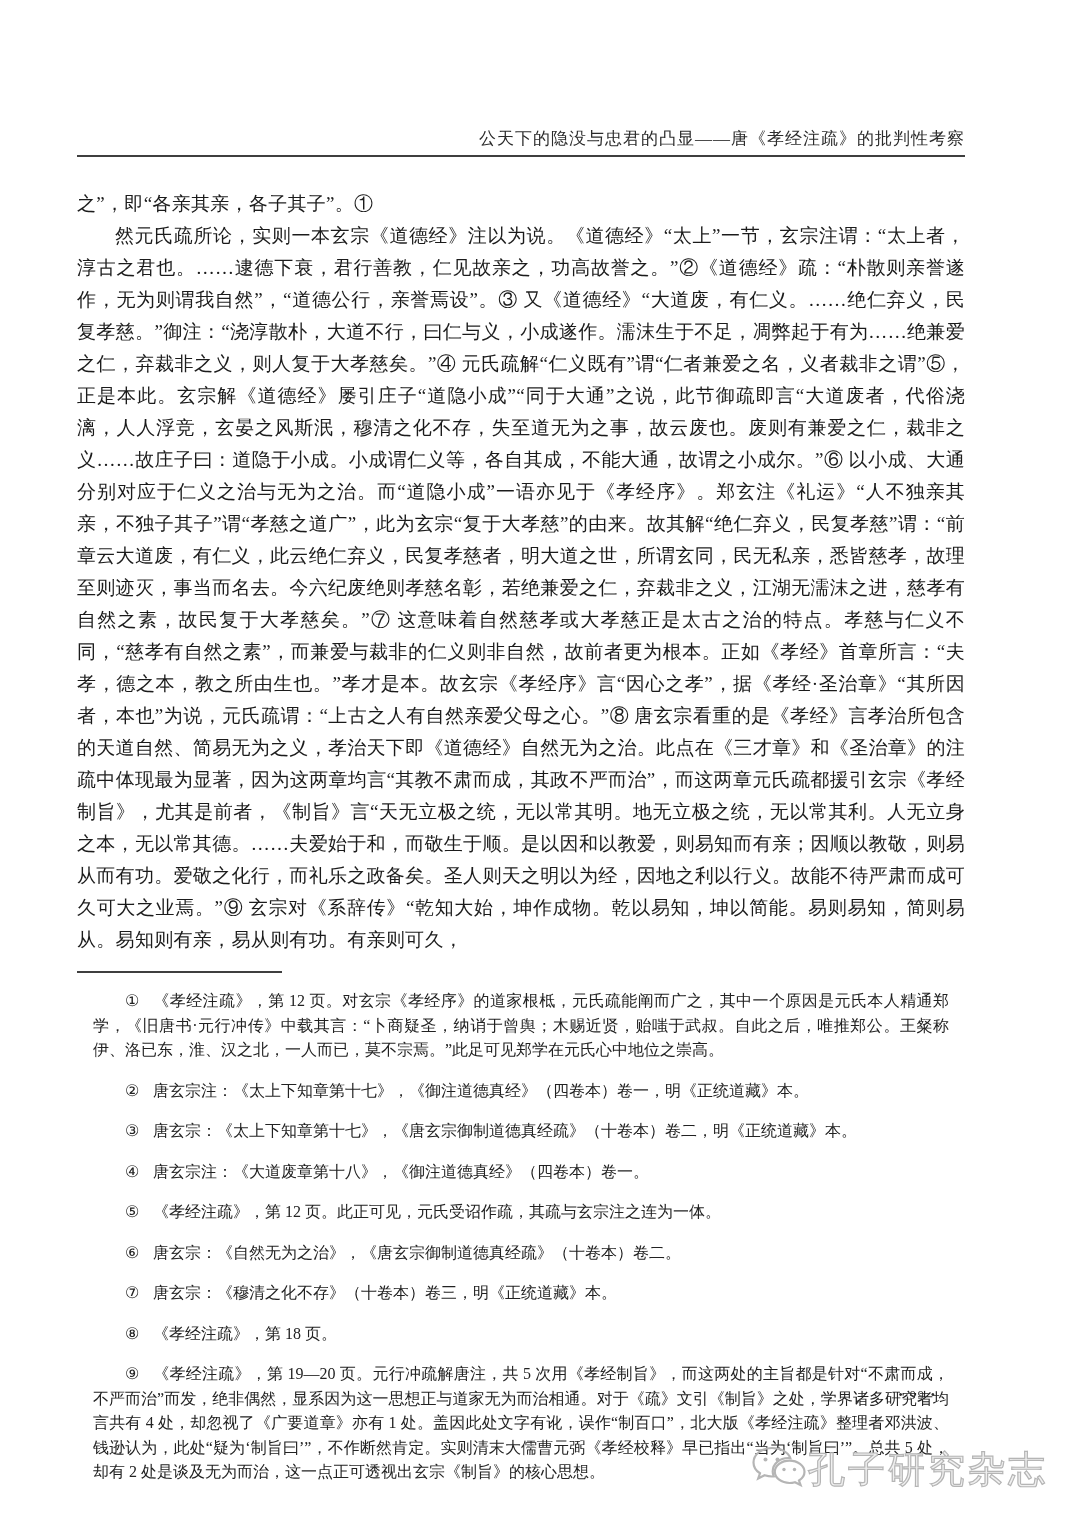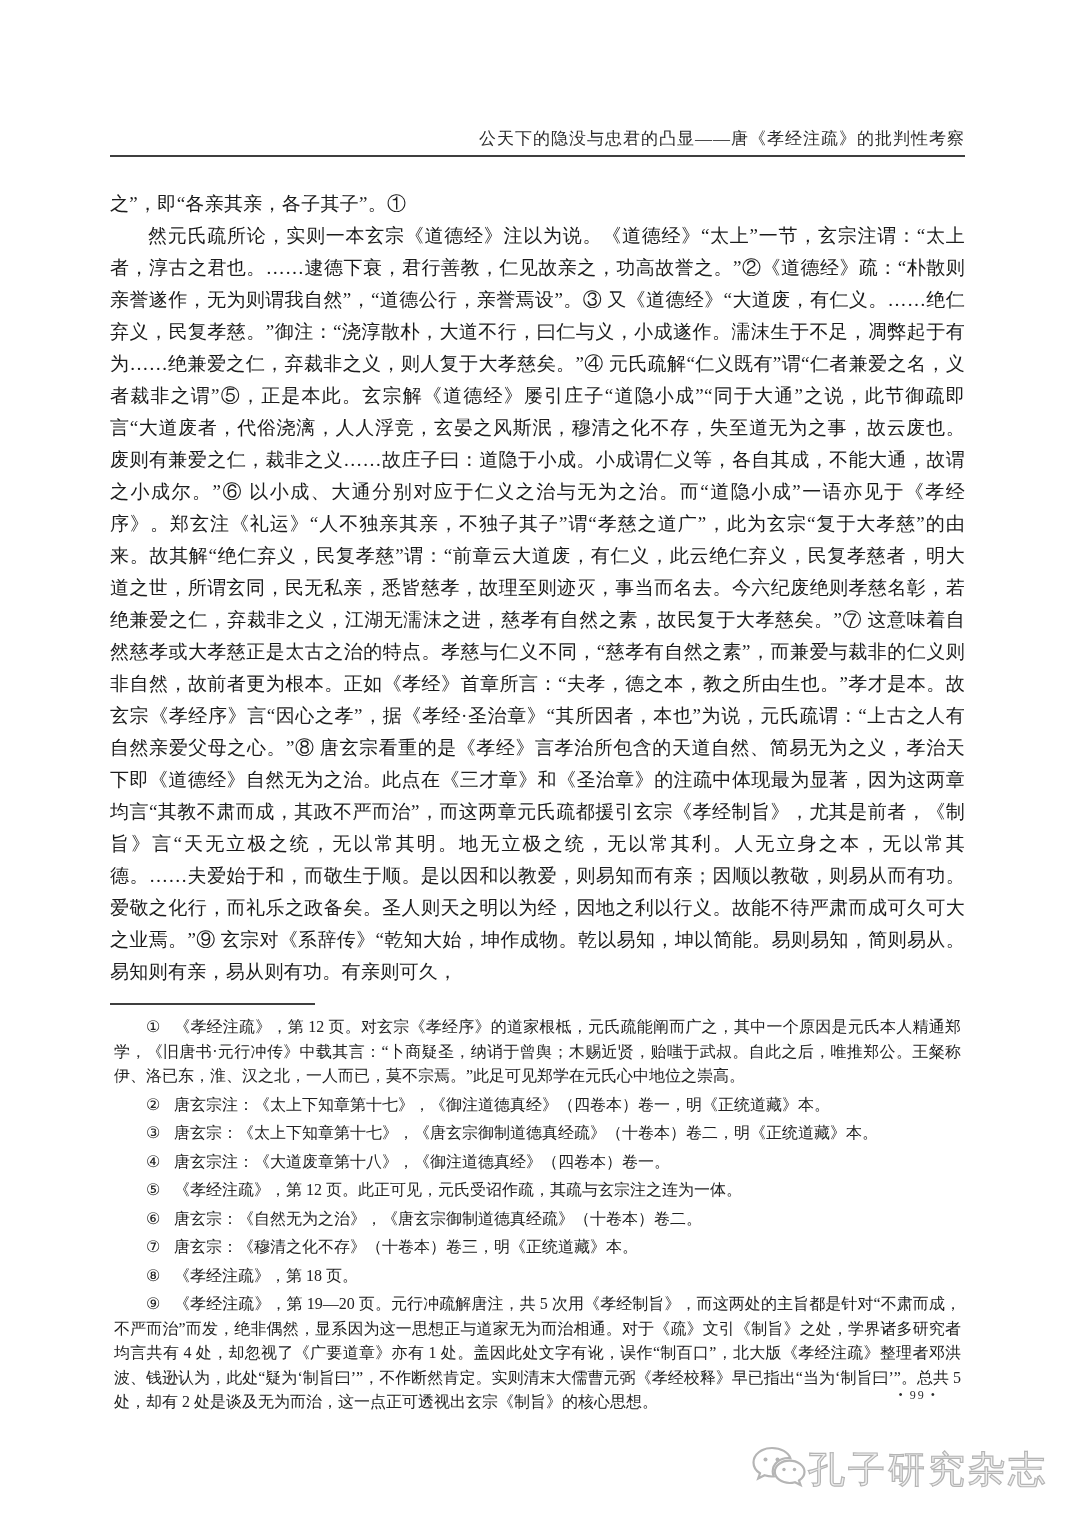--- a/index.html
+++ b/index.html
@@ -5,21 +5,21 @@
   html,body{margin:0;padding:0;background:#e9e9e9;}
   .page{
     position:relative;
     width:1080px;height:1526px;
     margin:0 auto;
     background:#ffffff;
     font-family:"Liberation Serif","DejaVu Serif",serif;
     color:#1b1b1b;
     overflow:hidden;
     box-sizing:border-box;
-    padding:128px 115px 0 110px;
+    padding:128px 115px 0 77px;
   }
   .running-header{
     text-align:right;
     font-size:17px;
     line-height:22px;
     color:#2b2b2b;
     letter-spacing:1px;
   }
   .header-rule{
     margin-top:5px;
@@ -36,21 +36,21 @@
     letter-spacing:0.3px;
   }
   .body-text p.indent{text-indent:2em;}
   .footnote-sep{
     width:205px;
     height:2px;
     background:#3f3f3f;
     margin:15px 0 10px 0;
   }
   .footnotes p{
-    margin:4px;
+    margin:16px;
     font-size:16px;
     line-height:24.5px;
     text-align:justify;
     text-justify:inter-ideograph;
     text-indent:2em;
     color:#222222;
   }
   .fn-marker{margin-right:0.85em;}
   .page-number{
     position:absolute;

